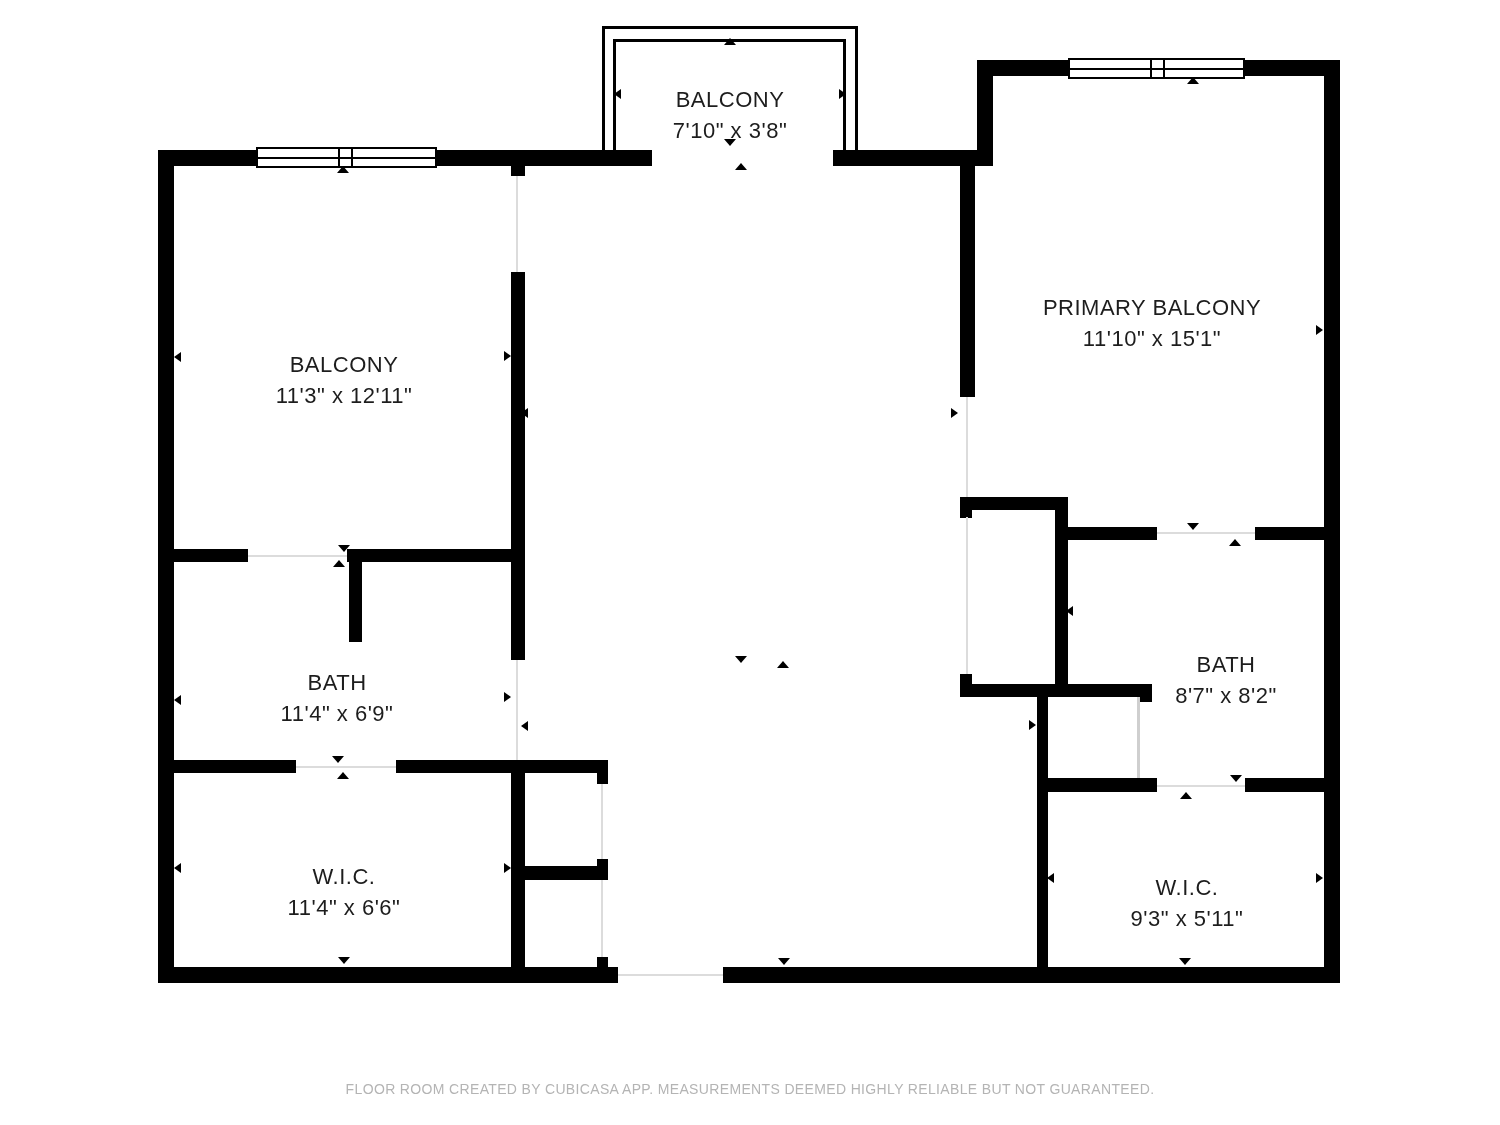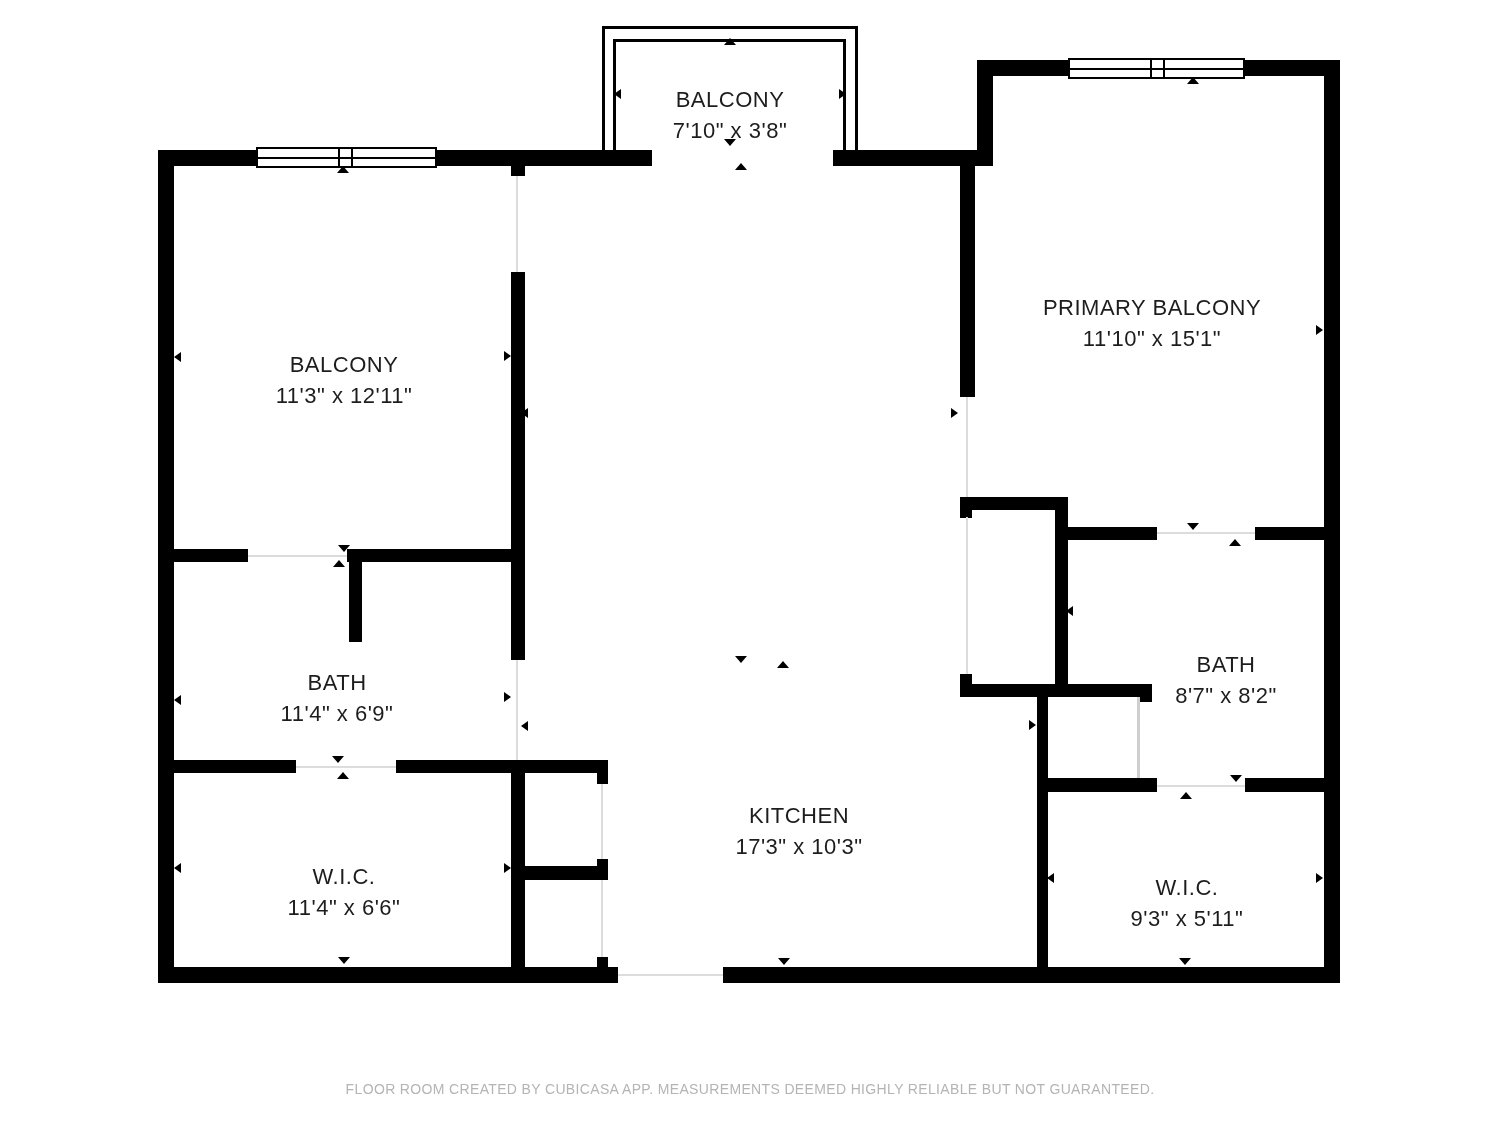--- a/index.html
+++ b/index.html
@@ -164,20 +164,16 @@
     <div>8'7" x 8'2"</div>
   </div>
   <div class="room-label" style="left:344px;top:861px">
     <div>W.I.C.</div>
     <div>11'4" x 6'6"</div>
   </div>
   <div class="room-label" style="left:1187px;top:872px">
     <div>W.I.C.</div>
     <div>9'3" x 5'11"</div>
   </div>
-  <div class="room-label" style="left:799px;top:800px">
-    <div>KITCHEN</div>
-    <div>17'3" x 10'3"</div>
-  </div>
 
   <div class="footer">FLOOR ROOM CREATED BY CUBICASA APP. MEASUREMENTS DEEMED HIGHLY RELIABLE BUT NOT GUARANTEED.</div>
 
 </div>
 
 </body></html>

